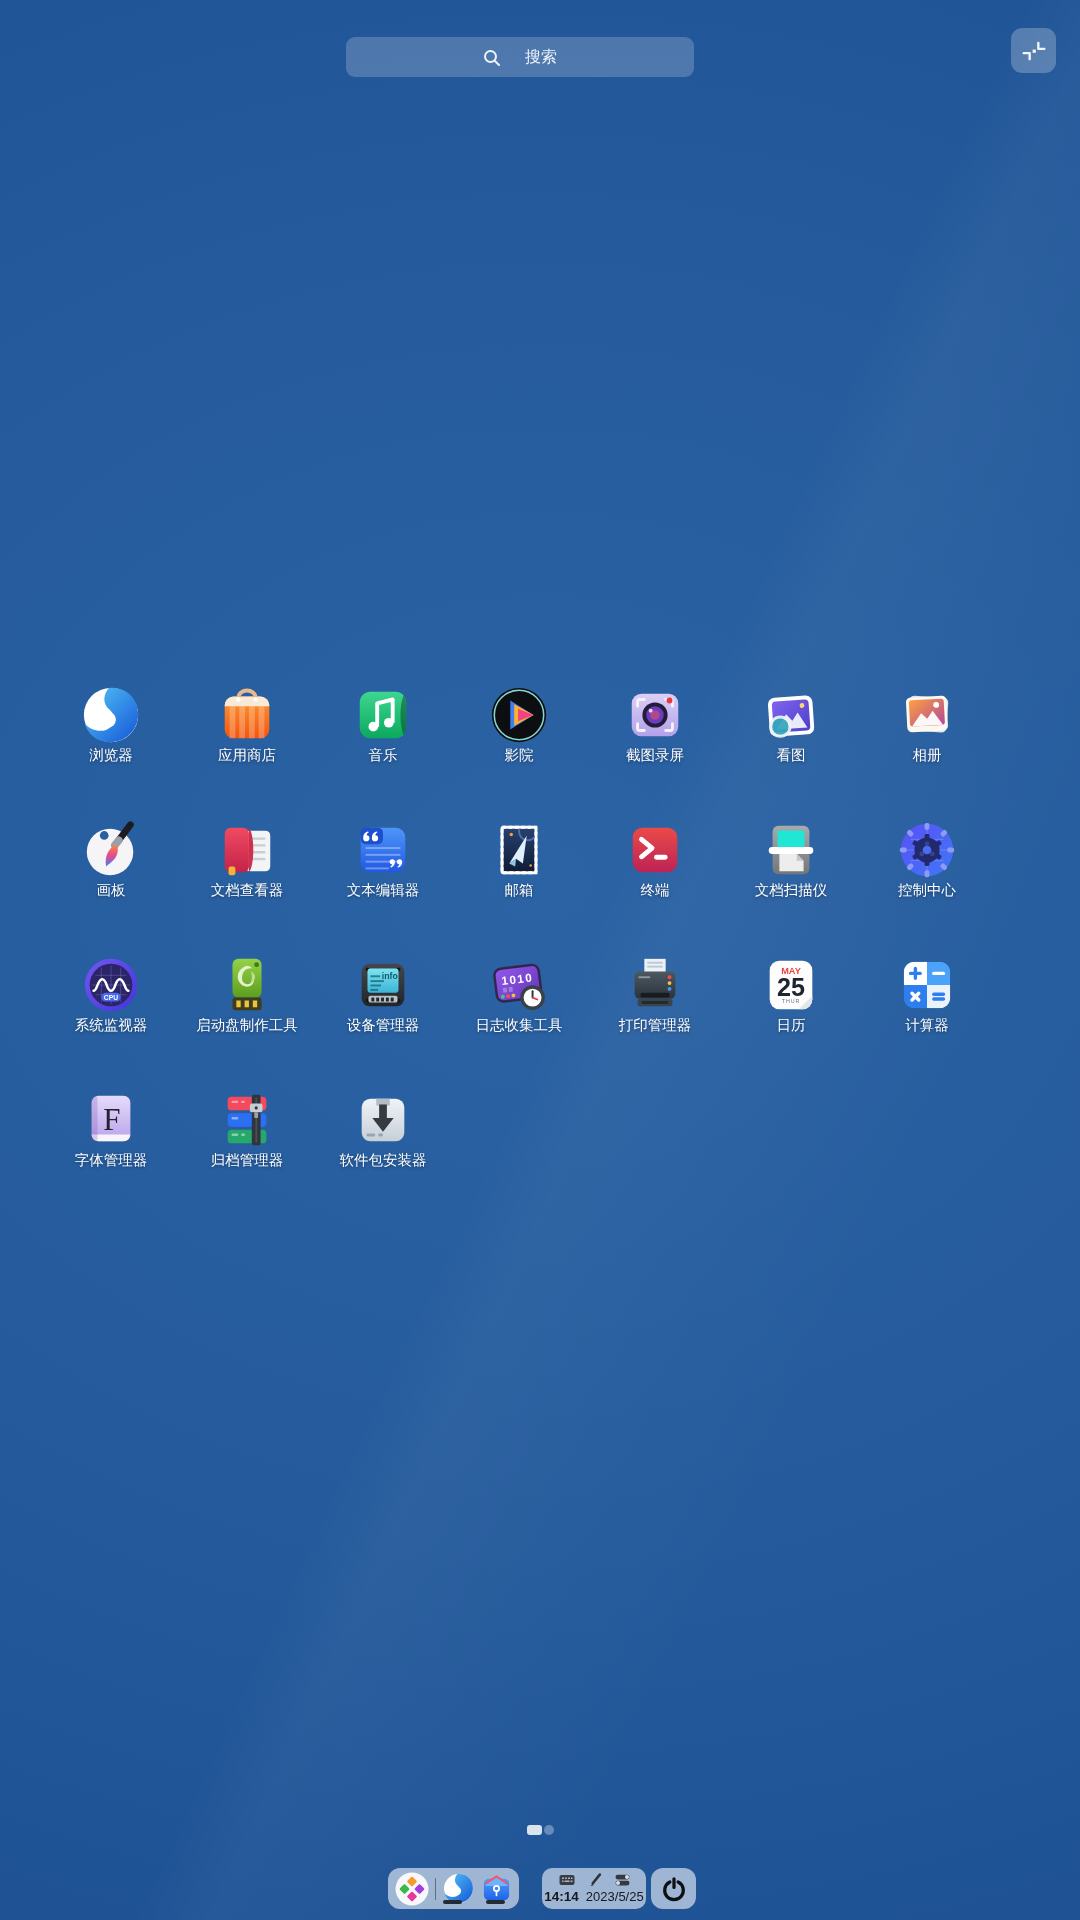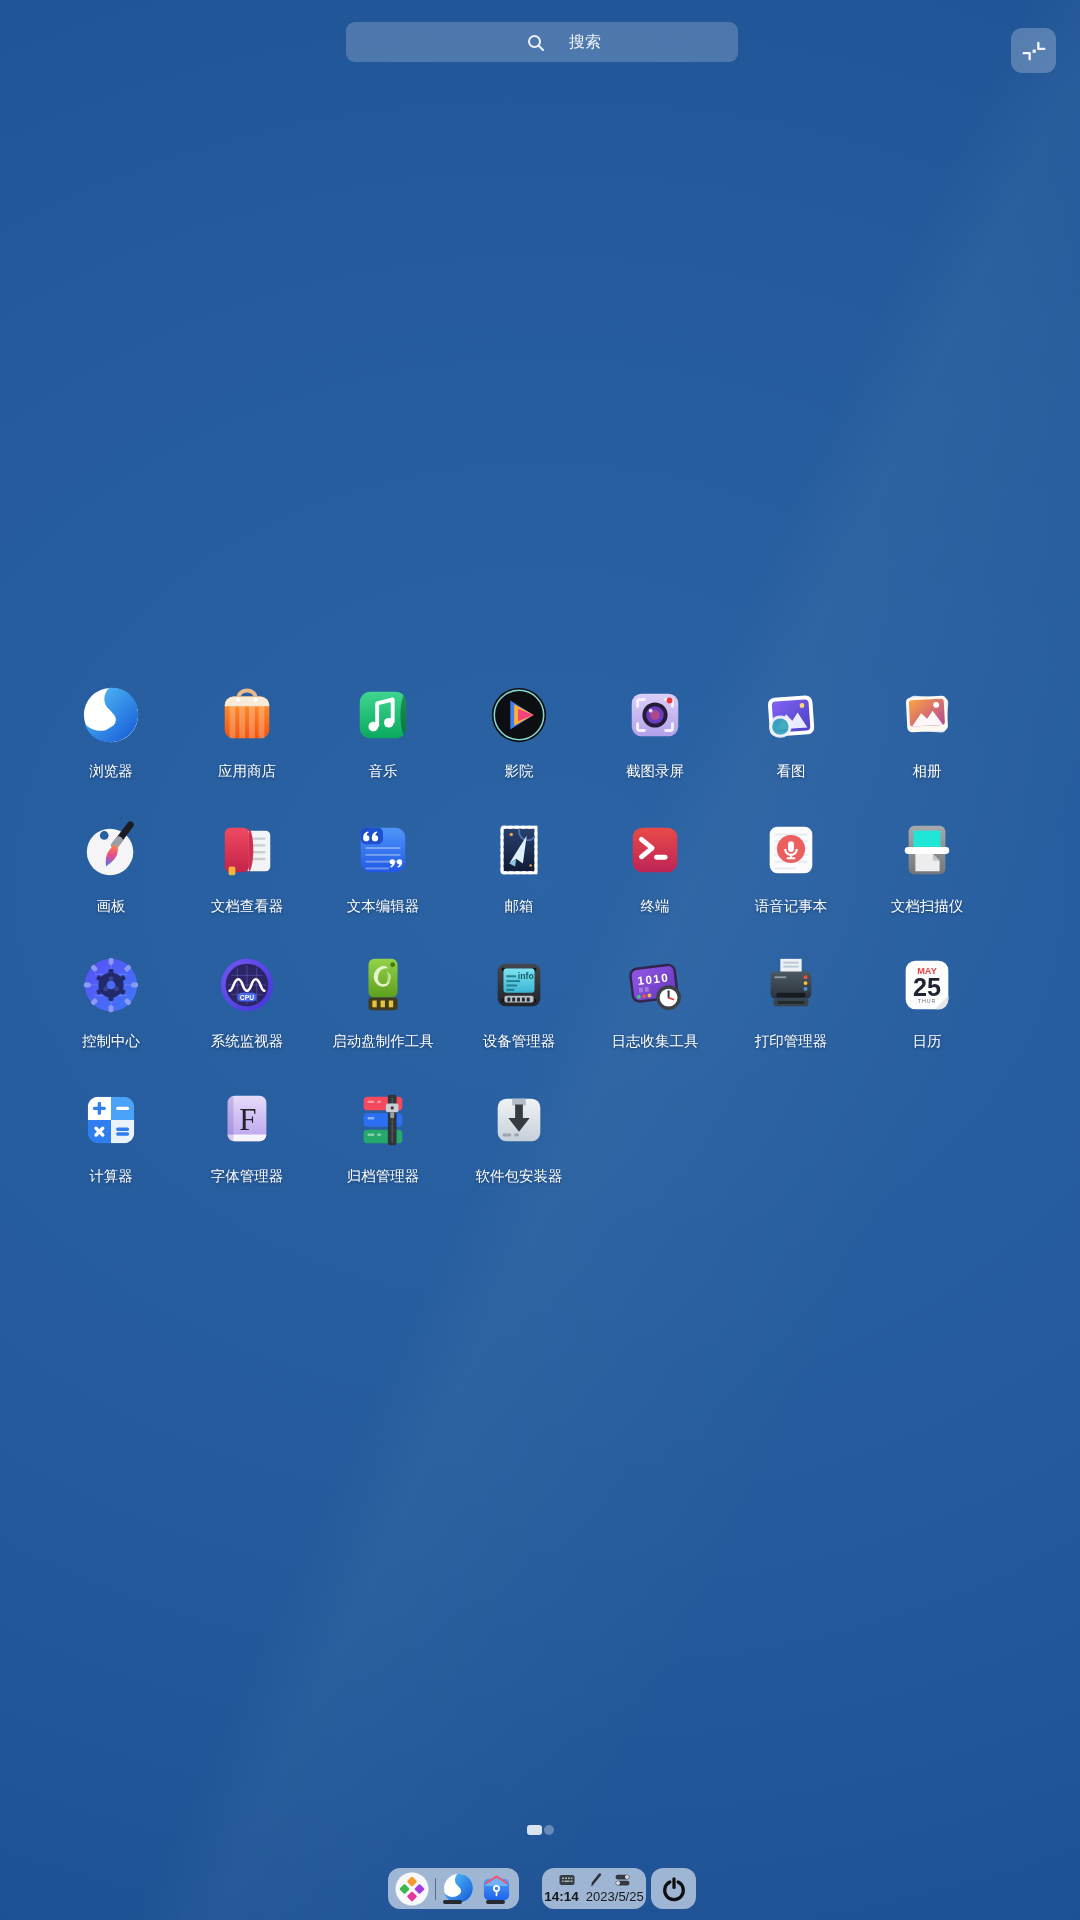--- a/index.html
+++ b/index.html
@@ -5,50 +5,50 @@
   html,body{margin:0;padding:0;background:#0e2f5c;}
   .screen{
     position:relative;width:1080px;height:1920px;overflow:hidden;
     font-family:"Liberation Sans","DejaVu Sans",sans-serif;
     background:
       linear-gradient(115deg, rgba(255,255,255,0) 52%, rgba(255,255,255,0.035) 56%, rgba(255,255,255,0) 74%),
       radial-gradient(ellipse 1500px 1200px at 50% 46%, #2b63a4 0%, #255b9c 55%, #1c5093 100%);
   }
   
   .searchbar{
-    position:absolute;left:346px;top:22px;width:348px;height:40px;border-radius:9px;
+    position:absolute;left:346px;top:37px;width:348px;height:40px;border-radius:9px;
     background:rgba(255,255,255,0.20);display:flex;align-items:center;justify-content:center;
-    gap:25px;color:#eef3f9;font-size:16px;cursor:text;padding-left:44px;
+    gap:25px;color:#eef3f9;font-size:16px;cursor:text;
   }
   .mode-btn{
     position:absolute;left:1011px;top:28px;width:45px;height:45px;border-radius:11px;
     background:rgba(255,255,255,0.24);display:flex;align-items:center;justify-content:center;
   }
   
   .grid{position:absolute;left:43px;top:648px;width:952px;display:grid;
         grid-template-columns:repeat(7,136px);grid-auto-rows:135px;}
   .cell{display:flex;flex-direction:column;align-items:center;padding-top:36px;box-sizing:border-box;cursor:pointer;}
   .ic{width:62px;height:62px;}
   .ic svg{width:62px;height:62px;display:block;}
-  .lbl{margin-top:16px;font-size:14.5px;line-height:18px;color:#ffffff;
+  .lbl{margin-top:0;font-size:14.5px;line-height:18px;color:#ffffff;
        text-shadow:0 1px 3px rgba(8,24,48,0.5);white-space:nowrap;}
   
   .pager{position:absolute;left:0;top:1825px;width:1080px;display:flex;
          justify-content:center;align-items:center;gap:2px;}
   .page-pill{width:15px;height:10px;border-radius:3px;background:#dbe3ee;}
   .page-dot{width:10px;height:10px;border-radius:50%;background:rgba(215,228,243,0.38);}
   
   .dock-group{position:absolute;top:1868px;height:41px;border-radius:12px;
               background:rgba(218,229,240,0.68);}
   .dock-apps{left:388px;width:131px;display:flex;align-items:center;padding:0 7px;gap:6px;box-sizing:border-box;}
   .dock-divider{width:2px;height:22px;border-radius:1px;background:rgba(40,50,62,0.55);}
   .dock-icon{display:flex;align-items:center;justify-content:center;}
   .run-ind{position:absolute;height:3.5px;width:19px;border-radius:2px;background:#242b33;top:32px;}
   .dock-tray{left:542px;width:104px;display:flex;flex-direction:column;align-items:center;
-             justify-content:center;gap:2px;}
+             justify-content:center;gap:2px;border-radius:10px;}
   .tray-icons{display:flex;align-items:center;gap:13px;}
   .tray-clock{display:flex;align-items:baseline;gap:7px;color:#16191d;}
   .time{font-size:13.5px;font-weight:bold;}
   .date{font-size:13px;}
   .dock-power{left:651px;width:45px;display:flex;align-items:center;justify-content:center;}
   text{pointer-events:none;}
 </style>
 </head>
 <body>
 
@@ -371,40 +371,20 @@
       <div class="ic">
           <svg viewBox="0 0 64 64">
         <rect x="9" y="9" width="46" height="46" rx="10" fill="url(#gtm)"></rect>
         <path d="M18 21 L29 30 L18 39" stroke="#ffffff" stroke-width="5" fill="none" stroke-linecap="round" stroke-linejoin="round"></path>
         <rect x="31" y="37" width="14" height="5" rx="2.5" fill="#ffffff"></rect>
       </svg>
         </div>
       <div class="lbl">终端</div>
     </div>
 
-    <div class="cell">
-      <div class="ic">
-          <svg viewBox="0 0 64 64">
-        <rect x="10" y="8" width="44" height="48" rx="8" fill="#fcfcfe"></rect>
-        <g fill="#e7eaee">
-          <rect x="15" y="15" width="34" height="2"></rect>
-              <rect x="15" y="22" width="34" height="2"></rect>
-          <rect x="15" y="29" width="34" height="2"></rect>
-              <rect x="15" y="36" width="34" height="2"></rect>
-          <rect x="15" y="43" width="34" height="2"></rect>
-              <rect x="15" y="50" width="22" height="2"></rect>
-        </g>
-        <circle cx="32" cy="31" r="14.5" fill="#ec5f5f"></circle>
-        <rect x="29" y="23" width="6" height="11" rx="3" fill="#ffffff"></rect>
-        <path d="M26 31 a6 6 0 0 0 12 0" stroke="#ffffff" stroke-width="2.2" fill="none"></path>
-        <path d="M32 37 v3 M28.5 40.5 h7" stroke="#ffffff" stroke-width="2.2" stroke-linecap="round"></path>
-      </svg>
-        </div>
-      <div class="lbl">语音记事本</div>
-    </div>
 
 
     <div class="cell">
       <div class="ic">
           <svg viewBox="0 0 64 64">
         <rect x="13" y="7" width="38" height="50" rx="6" fill="url(#gsc)"></rect>
         <rect x="18" y="12" width="28" height="21" fill="#20e6d5"></rect>
         <rect x="9" y="29" width="46" height="7" rx="3.5" fill="#ffffff"></rect>
         <path d="M20 36 h18 l7 7 v11 h-25 Z" fill="#ededee"></path>
         <polygon points="38,36 45,43 38,43" fill="#c6c6c8"></polygon>

